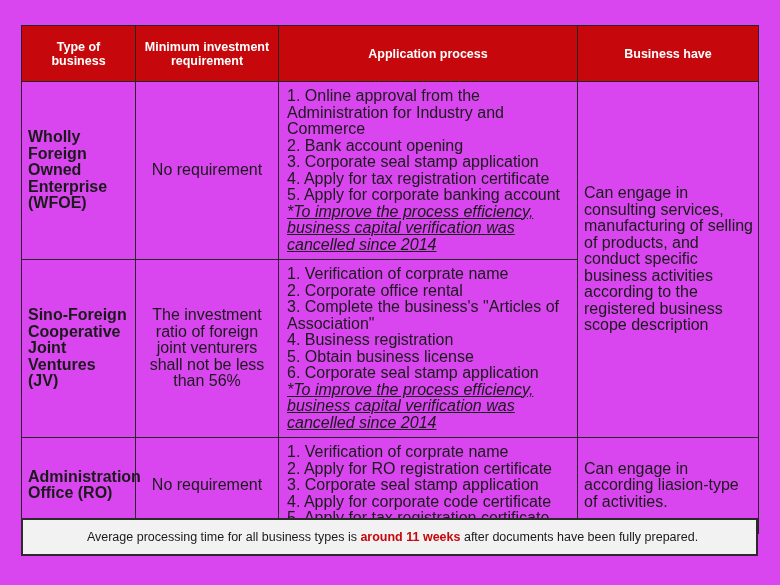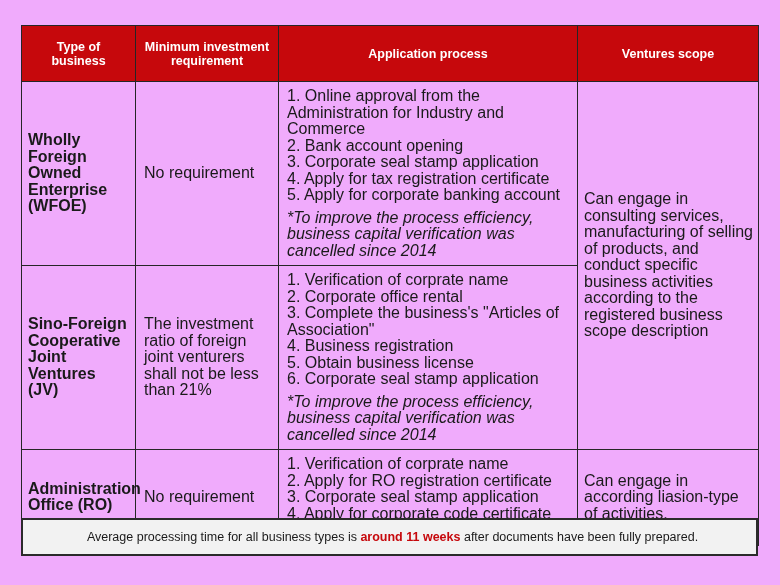--- a/index.html
+++ b/index.html
@@ -5,21 +5,21 @@
   html, body {
     margin: 0;
     padding: 0;
     background: #ffffff;
     font-family: "Liberation Sans", sans-serif;
   }
   .page {
     position: relative;
     width: 780px;
     height: 585px;
-    background: #f0abfc;
+    background: #d946ef;
     overflow: hidden;
   }
   table.biz-table {
     position: absolute;
     left: 21px;
     top: 25px;
     width: 737px;
     border-collapse: collapse;
     table-layout: fixed;
   }
@@ -41,40 +41,42 @@
     color: var(--body_text, #1A1A1A);
     font-size: 16px;
     vertical-align: middle;
     line-height: 16.5px;
   }
   td.cell-type {
     font-weight: bold;
     padding: 4px 6px;
   }
   td.cell-invest {
+    text-align: center;
     padding: 12px 8px;
   }
   td.cell-process {
     text-align: left;
     padding: 6px 4px 6px 8px;
   }
   td.cell-scope {
     text-align: left;
     padding: 4px 2px 4px 6px;
   }
   tr.row-wfoe { height: 174px; }
   tr.row-jv   { height: 165px; }
   tr.row-ro   { height: 95px; }
   .steps {
     white-space: pre-line;
   }
   .note {
     font-style: italic;
-    margin-top: 6px;
+    margin-top: 0;
     white-space: pre-line;
+    text-decoration: underline;
   }
   .footer-bar {
     position: absolute;
     left: 21px;
     top: 518px;
     width: 737px;
     height: 38px;
     box-sizing: border-box;
     background: var(--footer_bg, #F2F2F2);
     border: 2px solid var(--footer_border, #2B2B2B);
@@ -103,40 +105,40 @@
       <col style="width:114px">
       <col style="width:143px">
       <col style="width:299px">
       <col style="width:181px">
     </colgroup>
     <thead>
       <tr>
         <th>Type of business</th>
         <th>Minimum investment requirement</th>
         <th>Application process</th>
-        <th>Ventures scope</th>
+        <th>Business have</th>
       </tr>
     </thead>
     <tbody>
       <tr class="row-wfoe">
         <td class="cell-type">Wholly Foreign Owned Enterprise (WFOE)</td>
         <td class="cell-invest">No requirement</td>
         <td class="cell-process">
           <div class="steps">1. Online approval from the Administration for Industry and Commerce
 2. Bank account opening
 3. Corporate seal stamp application
 4. Apply for tax registration certificate
 5. Apply for corporate banking account</div>
           <div class="note">*To improve the process efficiency,  business capital verification was cancelled since 2014</div>
         </td>
         <td class="cell-scope" rowspan="2">Can engage in consulting services, manufacturing of selling of products, and conduct specific business activities according to the registered business scope description</td>
       </tr>
       <tr class="row-jv">
         <td class="cell-type">Sino-Foreign Cooperative Joint Ventures (JV)</td>
-        <td class="cell-invest">The investment ratio of foreign joint venturers shall not be less than 21%</td>
+        <td class="cell-invest">The investment ratio of foreign joint venturers shall not be less than 56%</td>
         <td class="cell-process">
           <div class="steps">1. Verification of corprate name
 2. Corporate office rental
 3. Complete the business's "Articles of Association"
 4. Business registration
 5. Obtain business license
 6. Corporate seal stamp application</div>
           <div class="note">*To improve the process efficiency,  business capital verification was cancelled since 2014</div>
         </td>
       </tr>

